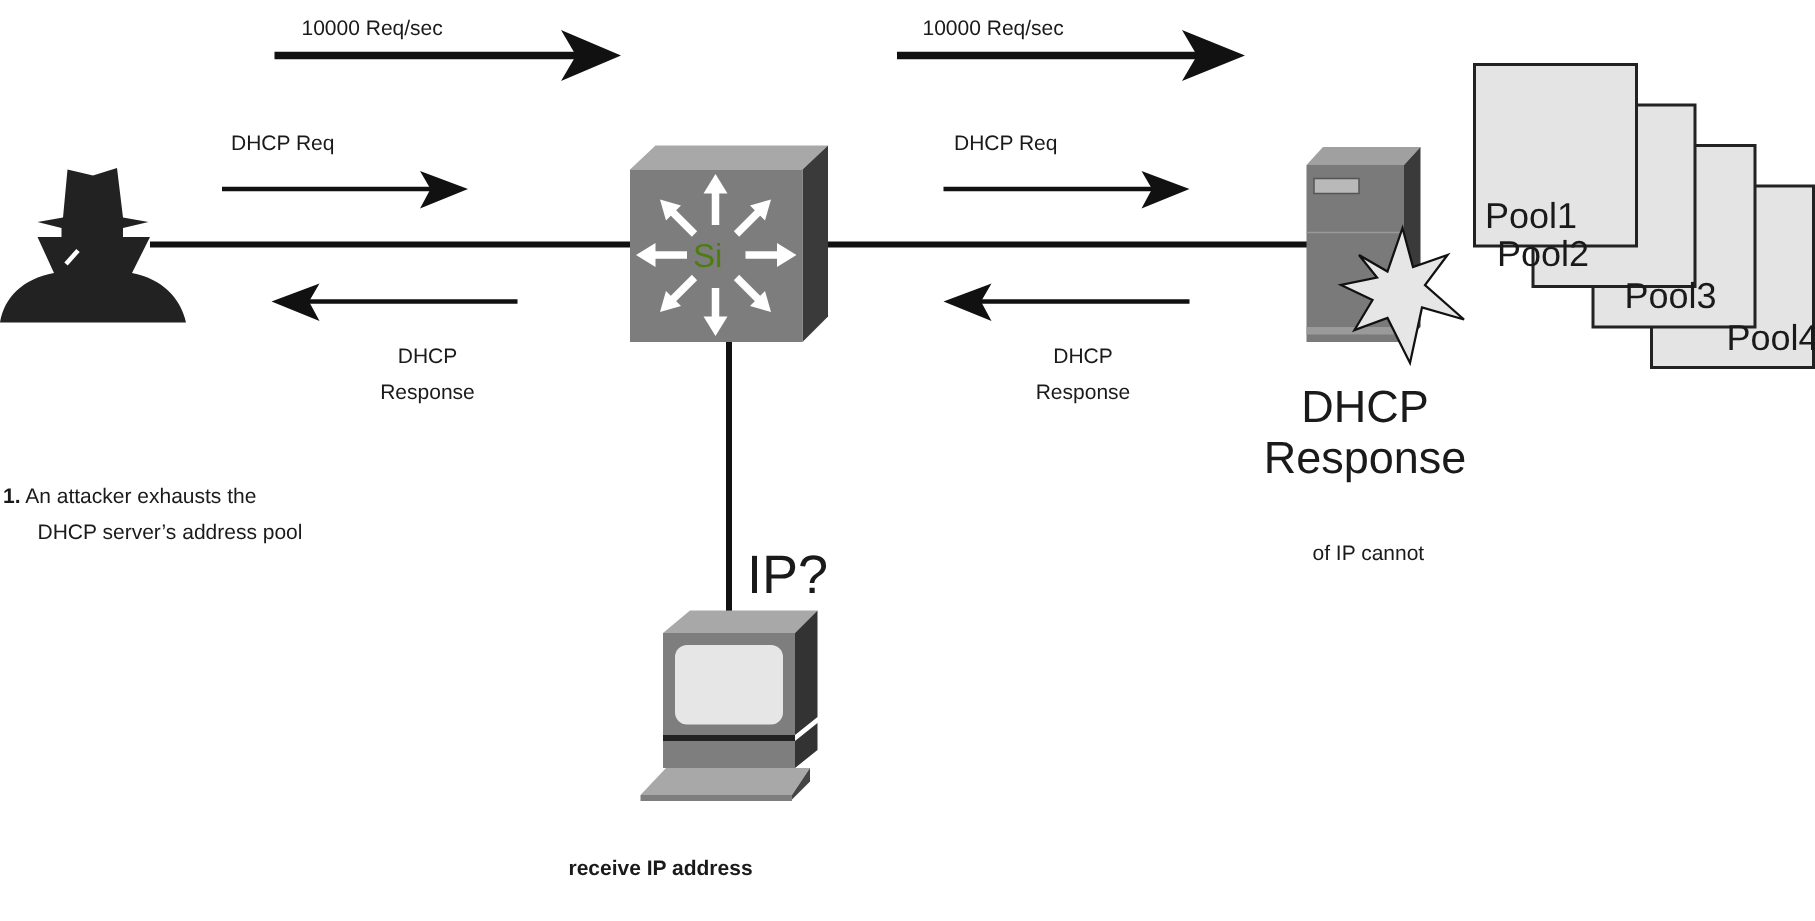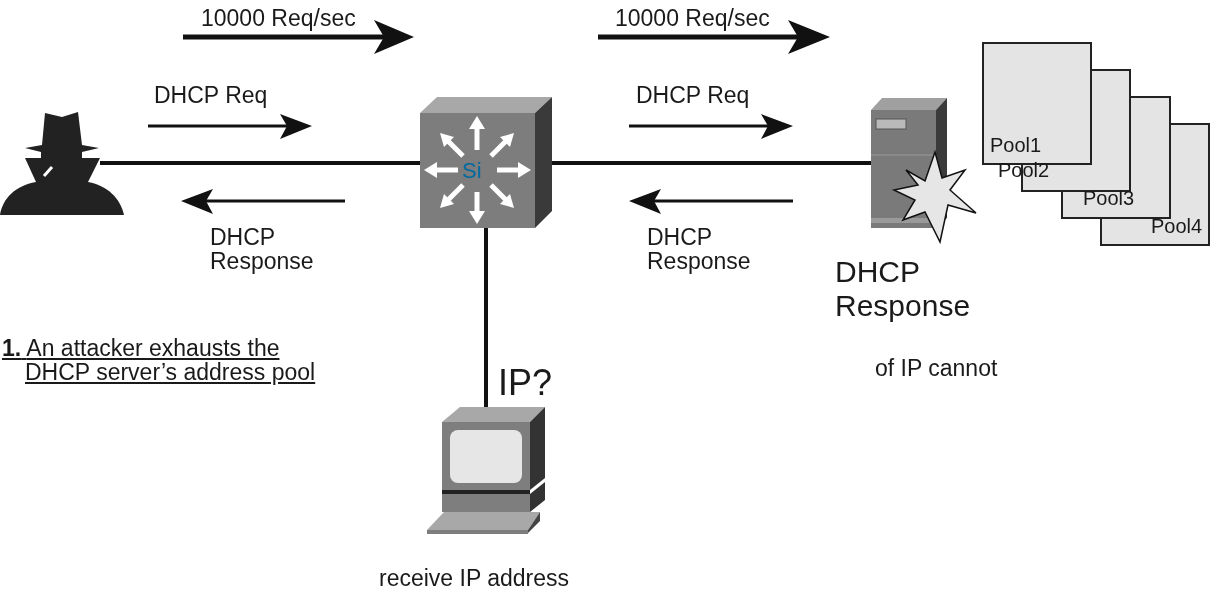--- a/index.html
+++ b/index.html
@@ -1,23 +1,23 @@
 <!DOCTYPE html>
 <html><head>
 <meta charset="utf-8">
 <style>
   html, body { margin:0; padding:0; background:#ffffff; }
   body { width:1210px; height:614px; position:relative; overflow:hidden;
          font-family:"Liberation Sans", sans-serif; color:#1a1a1a; }
   #diagram { position:absolute; left:0; top:0; }
-  .t { position:absolute; font-size:23px; line-height:24px; white-space:nowrap; }
-  .c { text-align:left; }
+  .t { position:absolute; font-size:14px; line-height:24px; white-space:nowrap; }
+  .c { text-align:center; }
   .big { font-size:30px; line-height:34px; }
   .step b { font-weight:bold; }
-  .pool-label { font-size:20px; }
+  .pool-label { font-size:24px; }
 </style>
 </head>
 <body>
 
 <svg id="diagram" width="1210" height="614" viewBox="0 0 1210 614">
   <defs>
     <marker id="ah" viewBox="0 0 20 20" refX="18" refY="10" markerWidth="10" markerHeight="10" orient="auto" markerUnits="userSpaceOnUse">
       <path d="M0,0 L20,10 L0,20 L5,10 Z" fill="#111"></path>
     </marker>
   </defs>
@@ -123,36 +123,36 @@
 
 <div class="t c" style="left:210px;top:225px;width:150px;">
   <div>DHCP</div>
   <div>Response</div>
 </div>
 <div class="t c" style="left:647px;top:225px;width:150px;">
   <div>DHCP</div>
   <div>Response</div>
 </div>
 
-<div class="t" style="left:462px;top:159px;font-size:22px;color:#0369a1;">Si</div>
+<div class="t" style="left:462px;top:159px;font-size:22px;color:#4d7c0f;">Si</div>
 
 <div class="t c big" style="left:835px;top:255px;width:150px;">
   <div>DHCP</div>
   <div>Response</div>
 </div>
 
 <div class="t pool-label" style="left:990px;top:133px;">Pool1</div>
 <div class="t pool-label" style="left:998px;top:158px;">Pool2</div>
 <div class="t pool-label" style="left:1083px;top:186px;">Pool3</div>
 <div class="t pool-label" style="left:1151px;top:214px;">Pool4</div>
 
 <div class="t" style="left:498px;top:368px;font-size:36px;line-height:30px;">IP?</div>
 
-<div class="t step" style="left:2px;top:336px;text-decoration:underline;">
+<div class="t step" style="left:2px;top:318px;">
   <div><b>1.</b> <span>An attacker exhausts the</span></div>
   <div style="padding-left:23px;">DHCP server’s address pool</div>
 </div>
 <div class="t step" style="left:849px;top:356px;">
   <div style="padding-left:26px;">of IP cannot</div>
 </div>
 <div class="t step" style="left:353px;top:566px;">
-  <div style="padding-left:26px;">receive IP address</div>
+  <div style="padding-left:26px;font-weight:bold;">receive IP address</div>
 </div>
 
 </body></html>

